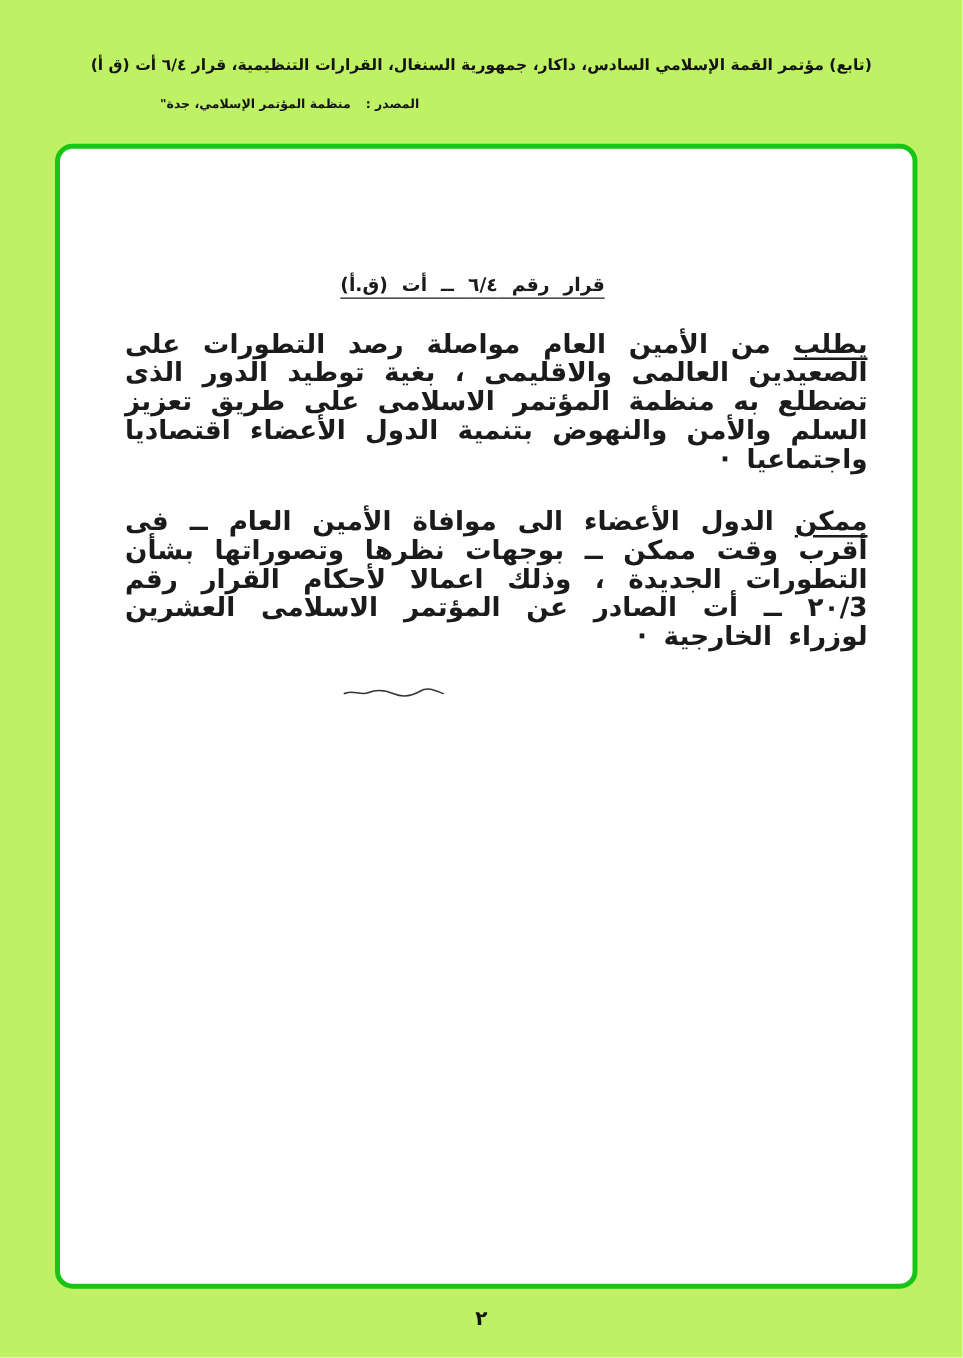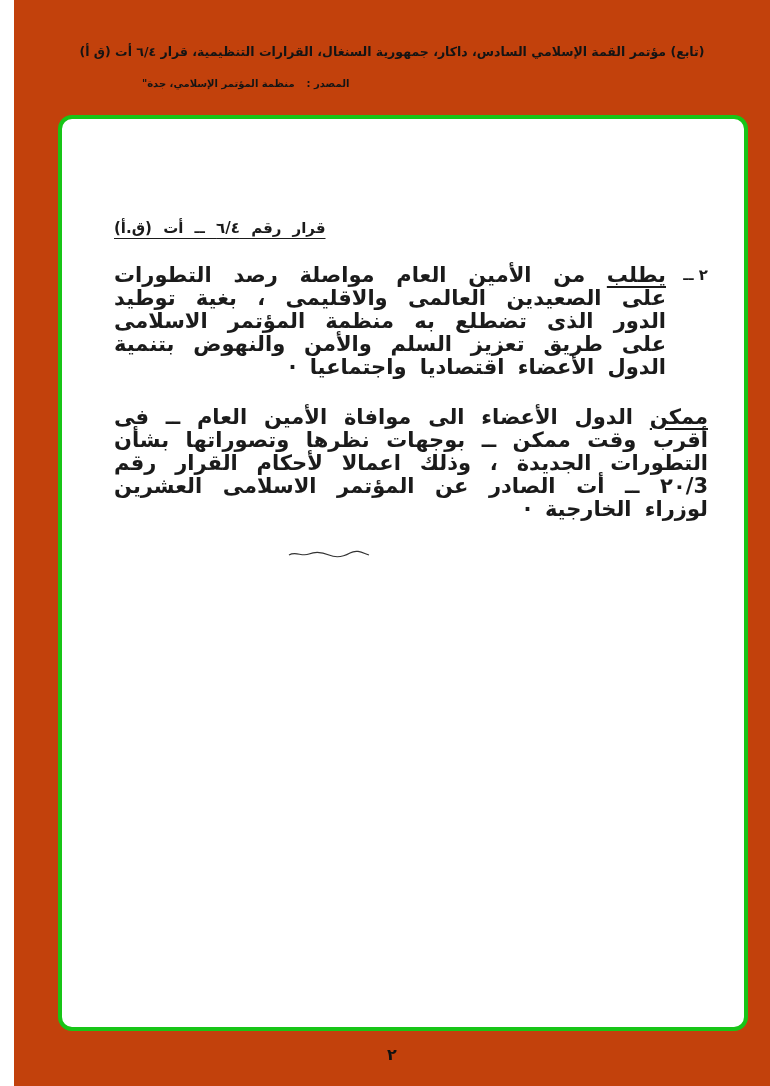--- a/index.html
+++ b/index.html
@@ -7,22 +7,21 @@
   }
   body {
     width: 770px; height: 1086px;
     background: #ffffff;
     font-family: "DejaVu Sans", "Liberation Sans", sans-serif;
     position: relative;
     overflow: hidden;
   }
   .page {
     position: absolute; inset: 0;
-    background: #c2410c;
-    margin-left: 14px;
+    background: #bef264;
   }
   
   .hdr1 {
     position: absolute;
     top: 44px; left: 40px; right: 40px;
     text-align: center;
     direction: rtl;
     font-size: 12.5px;
     font-weight: 700;
     color: #141414;
@@ -49,21 +48,21 @@
   }
   
   .doc {
     position: absolute;
     top: 100px; right: 36px; left: 52px;
     direction: rtl;
     color: #1b1b1b;
   }
   .doc-title {
     display: block;
-    text-align: left;
+    text-align: center;
     margin-right: 38px;
     font-size: 15px;
     font-weight: 700;
     text-decoration: underline;
     text-underline-offset: 5px;
     word-spacing: 6px;
     white-space: nowrap;
   }
   .para {
     display: flex;
@@ -115,21 +114,20 @@
     <span>المصدر :</span>
     <span>منظمة المؤتمر الإسلامي، جدة"</span>
   </div>
 
   <div class="frame">
     <div class="doc">
 
       <span class="doc-title">قرار رقم ٦/٤ ــ أت (ق.أ)</span>
 
       <div class="para">
-        <span class="para-num">٢ ــ</span>
         <p class="para-text"><span class="lead">يطلب</span><span> من الأمين العام مواصلة رصد التطورات على الصعيدين العالمى والاقليمى ، بغية توطيد الدور الذى تضطلع به منظمة المؤتمر الاسلامى على طريق تعزيز السلم والأمن والنهوض بتنمية الدول الأعضاء اقتصاديا واجتماعيا ·</span></p>
       </div>
 
       <div class="para">
         <p class="para-text"><span class="lead">ممكن</span><span> الدول الأعضاء الى موافاة الأمين العام ــ فى أقرب وقت ممكن ــ بوجهات نظرها وتصوراتها بشأن التطورات الجديدة ، وذلك اعمالا لأحكام القرار رقم ٢٠/3 ــ أت الصادر عن المؤتمر الاسلامى العشرين لوزراء الخارجية ·</span></p>
       </div>
 
       <div class="squiggle">
         <svg width="82" height="10" viewBox="0 0 82 10" aria-hidden="true">
           <path d="M1 6 C 8 2, 14 8, 21 5 S 34 3, 41 6 S 55 8, 62 4 S 75 4, 81 6" stroke="#333333" stroke-width="1.2" fill="none"></path>

